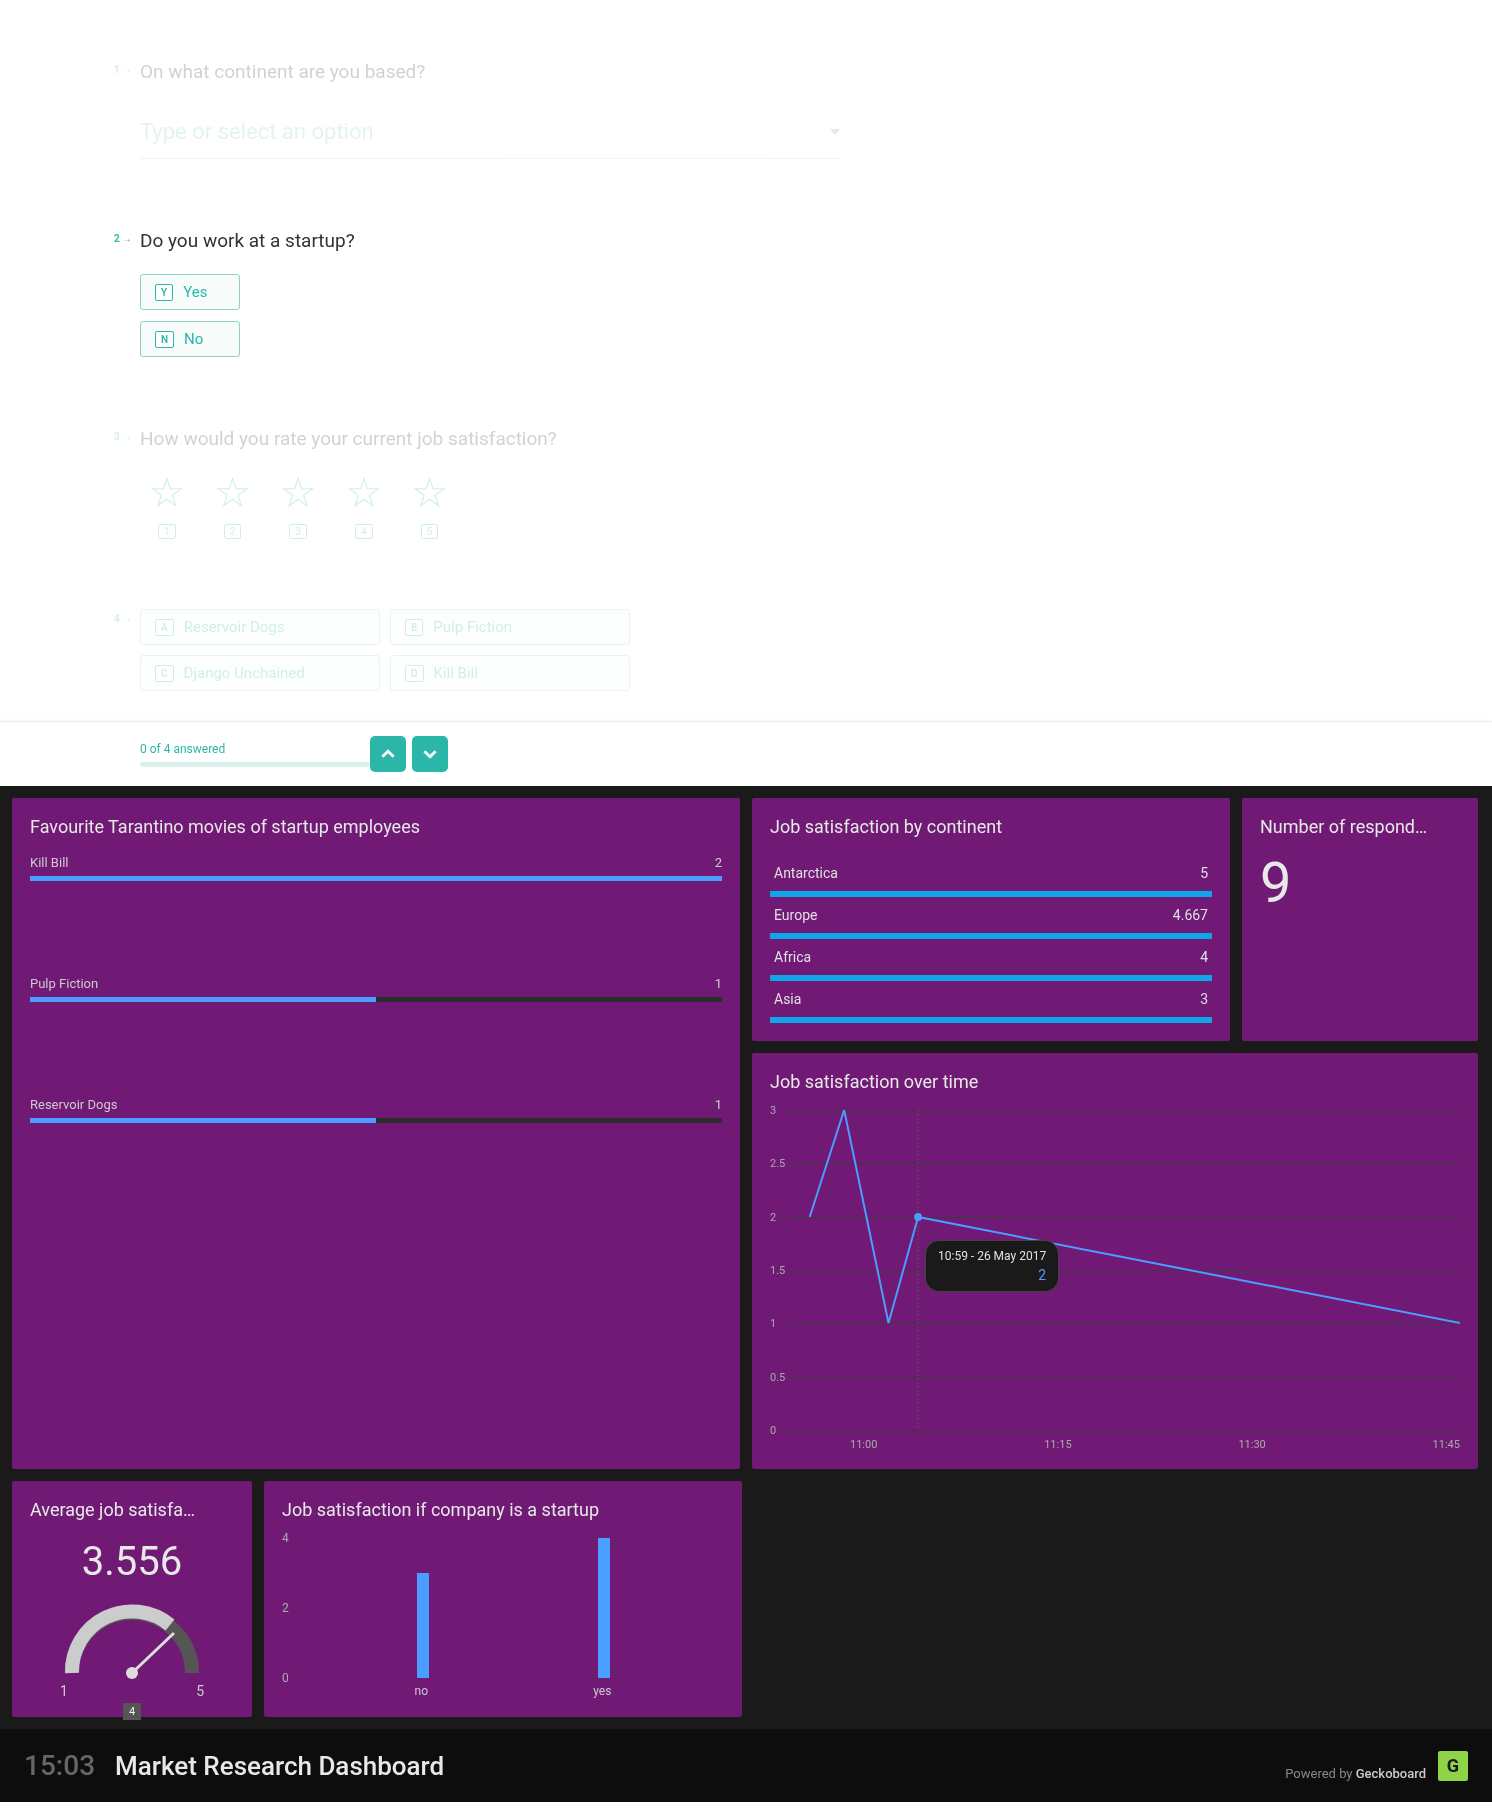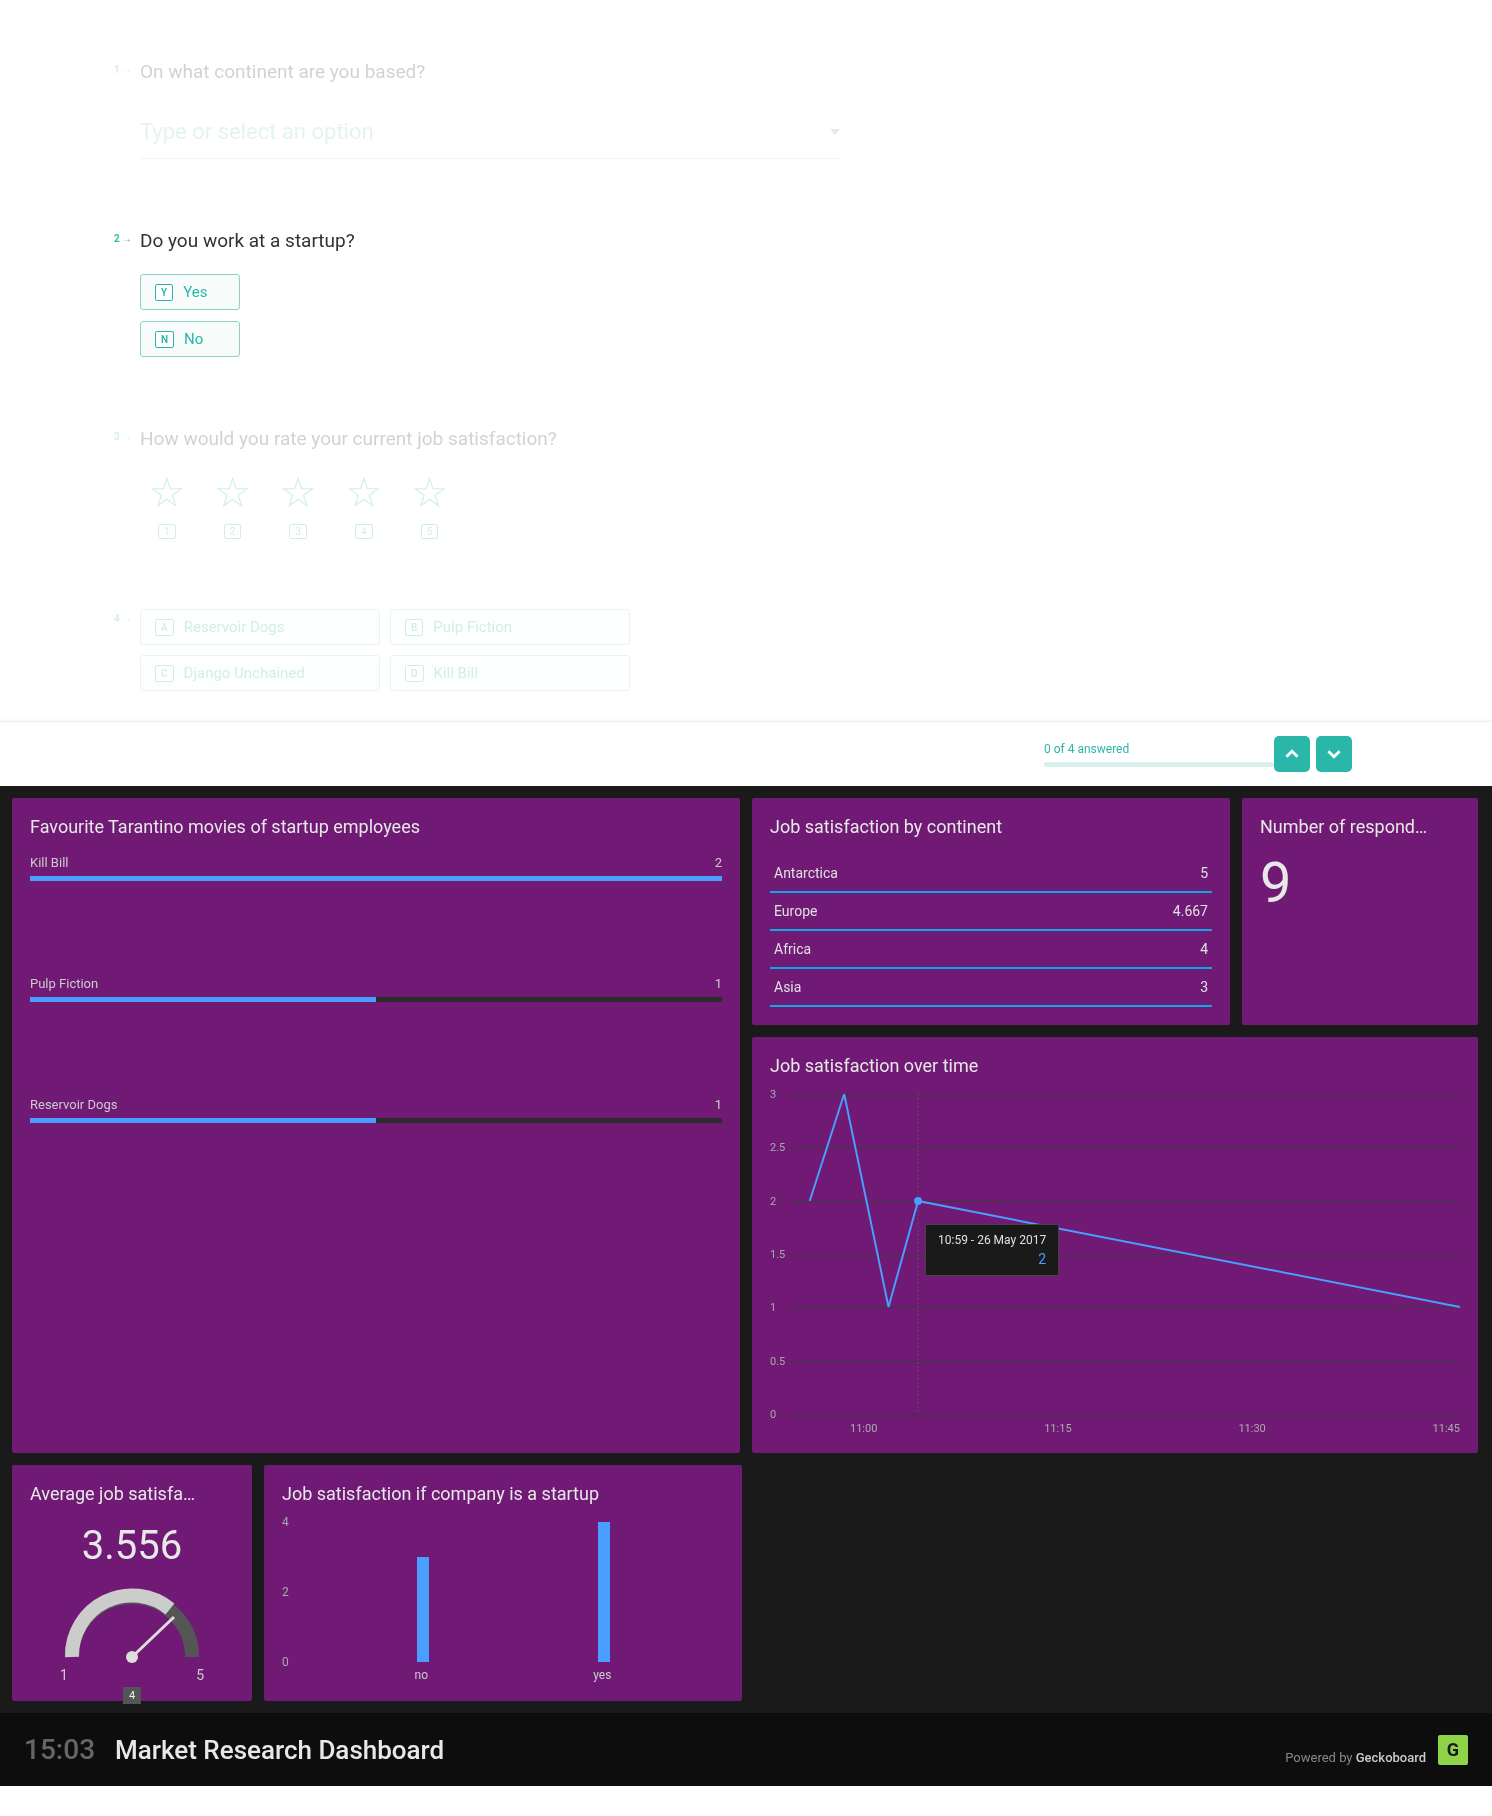--- a/index.html
+++ b/index.html
@@ -18,47 +18,47 @@
 .opt .key{border:1px solid #2ab7a9;color:#2ab7a9;font-size:10px;padding:2px 5px;border-radius:2px;background:#fff;font-weight:600}
 .opt .lbl{color:#2ab7a9;font-size:15px}
 .stars{display:flex;gap:28px;padding-left:8px}
 .star-col{display:flex;flex-direction:column;align-items:center;gap:10px}
 .star{font-size:42px;color:#2ab7a9;line-height:1}
 .star-n{border:1px solid #2ab7a9;color:#2ab7a9;font-size:10px;padding:1px 5px;border-radius:2px}
 .movie-opts{display:flex;flex-wrap:wrap;gap:10px;width:500px}
 .mopt{border:1px solid #8fd0c9;background:#f7fcfb;padding:8px 14px;display:flex;align-items:center;gap:10px;width:240px;border-radius:3px}
 .mopt .key{border:1px solid #2ab7a9;color:#2ab7a9;font-size:10px;padding:2px 5px;border-radius:2px;background:#fff;font-weight:600}
 .mopt .lbl{color:#2ab7a9;font-size:15px}
-.progress-row{border-top:1px solid #eee;padding:14px 140px;display:flex;justify-content:flex-end;align-items:center;box-shadow:0 -1px 3px rgba(0,0,0,.04)}
+.progress-row{border-top:1px solid #eee;padding:14px 140px;display:flex;justify-content:flex-start;align-items:center;box-shadow:0 -1px 3px rgba(0,0,0,.04)}
 .prog-left{display:flex;flex-direction:column;gap:6px}
 .prog-txt{font-size:12px;color:#2ab7a9}
 .prog-bar{width:230px;height:5px;background:#d9f0ed;border-radius:3px}
 .nav-btns{display:flex;gap:6px}
 .nav-btn{width:36px;height:36px;background:#2ab7a9;border-radius:5px;display:flex;align-items:center;justify-content:center;color:#fff;cursor:pointer}
 .dash{background:#1a1a1a;padding:12px;display:grid;grid-template-columns:728px 478px 236px;grid-template-rows:auto auto;gap:12px}
 .card{background:#701a75;padding:18px;border-radius:2px}
 .card-title{font-size:18px;color:#e8e8e8;margin-bottom:18px;font-weight:400}
 .movies{grid-column:1;grid-row:1/3}
 .movies .bar-row{margin-bottom:95px}
 .movies .bar-head{display:flex;justify-content:space-between;font-size:13px;color:#ccc;margin-bottom:6px}
 .movies .bar-track{height:5px;background:#2c2c2c}
 .movies .bar-fill{height:5px;background:#4a9eff}
 .sat-cont{grid-column:2;grid-row:1}
 .sat-cont table{width:100%;border-collapse:collapse}
-.sat-cont td{padding:10px 4px;border-bottom:2px solid #0ea5e9;font-size:14px;color:#e0e0e0}
+.sat-cont td{padding:10px 4px;border-bottom:6px solid #0ea5e9;font-size:14px;color:#e0e0e0}
 .sat-cont td.v{text-align:right}
 .resp{grid-column:3;grid-row:1}
 .resp .big{font-size:56px;color:#e8e8e8;font-weight:400;line-height:1}
 .overtime{grid-column:2/4;grid-row:2;position:relative}
 .chart-area{position:relative;height:320px;margin-bottom:8px}
 .y-tick{position:absolute;left:0;font-size:11px;color:#aaa;transform:translateY(-50%)}
 .gridline{position:absolute;left:20px;right:0;height:1px;background:#3a3a3a}
 .x-tick{font-size:11px;color:#aaa}
 .x-row{display:flex;justify-content:space-between;padding-left:80px}
-.tooltip{position:absolute;background:#1a1a1a;border:1px solid #444;padding:8px 12px;font-size:12px;color:#e0e0e0;border-radius:2px}
+.tooltip{position:absolute;background:#1a1a1a;border:1px solid #444;padding:8px 12px;font-size:12px;color:#e0e0e0;border-radius:14px}
 .tooltip .tv{text-align:right;color:#4a9eff;font-size:14px;margin-top:4px}
 .row2{background:#1a1a1a;padding:0 12px 12px 12px;display:grid;grid-template-columns:240px 478px;gap:12px}
 .gauge{position:relative}
 .gauge .val{font-size:40px;color:#e8e8e8;text-align:center;margin-bottom:8px}
 .gauge-arc{position:relative;height:90px;display:flex;justify-content:center}
 .gauge-svg{width:160px;height:90px}
 .gauge-labels{display:flex;justify-content:space-between;padding:0 30px;font-size:14px;color:#ccc}
 .gauge-mid{background:#555;color:#eee;font-size:11px;padding:2px 6px;position:absolute;bottom:-3px;left:50%;transform:translateX(-50%)}
 .startup-chart{position:relative;height:140px;padding-left:20px}
 .sc-y{position:absolute;left:0;font-size:12px;color:#aaa;transform:translateY(-50%)}

